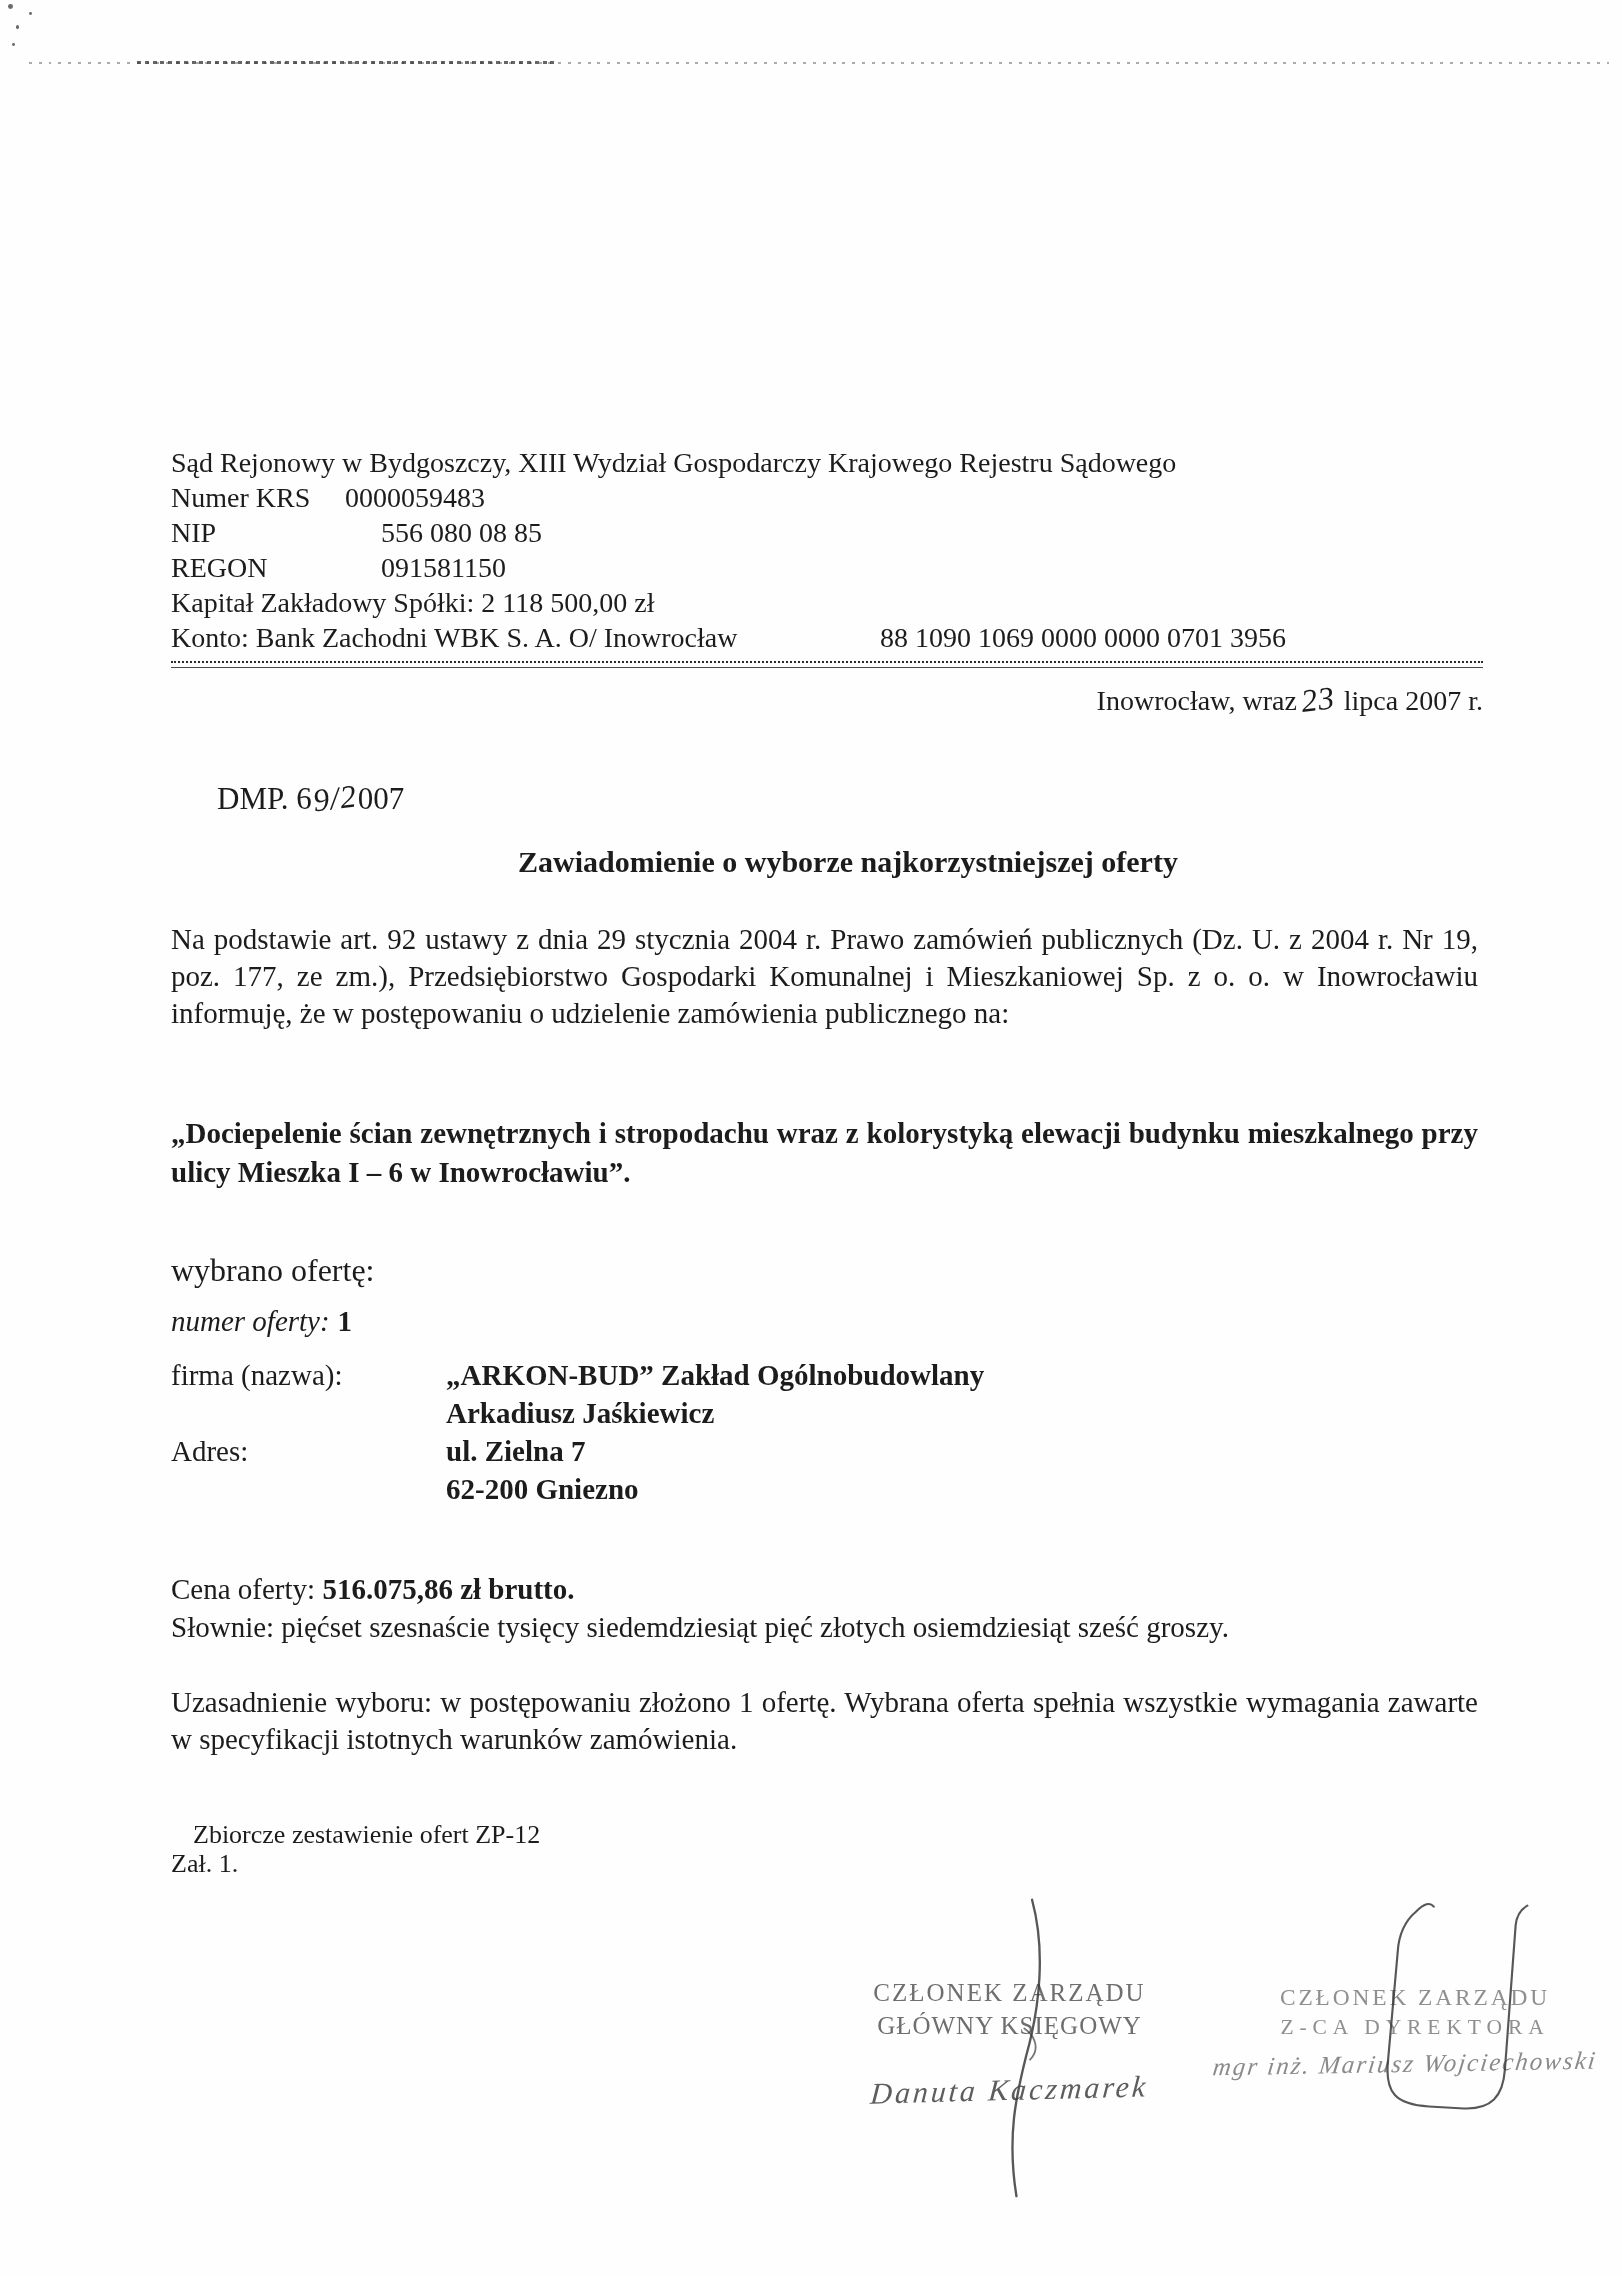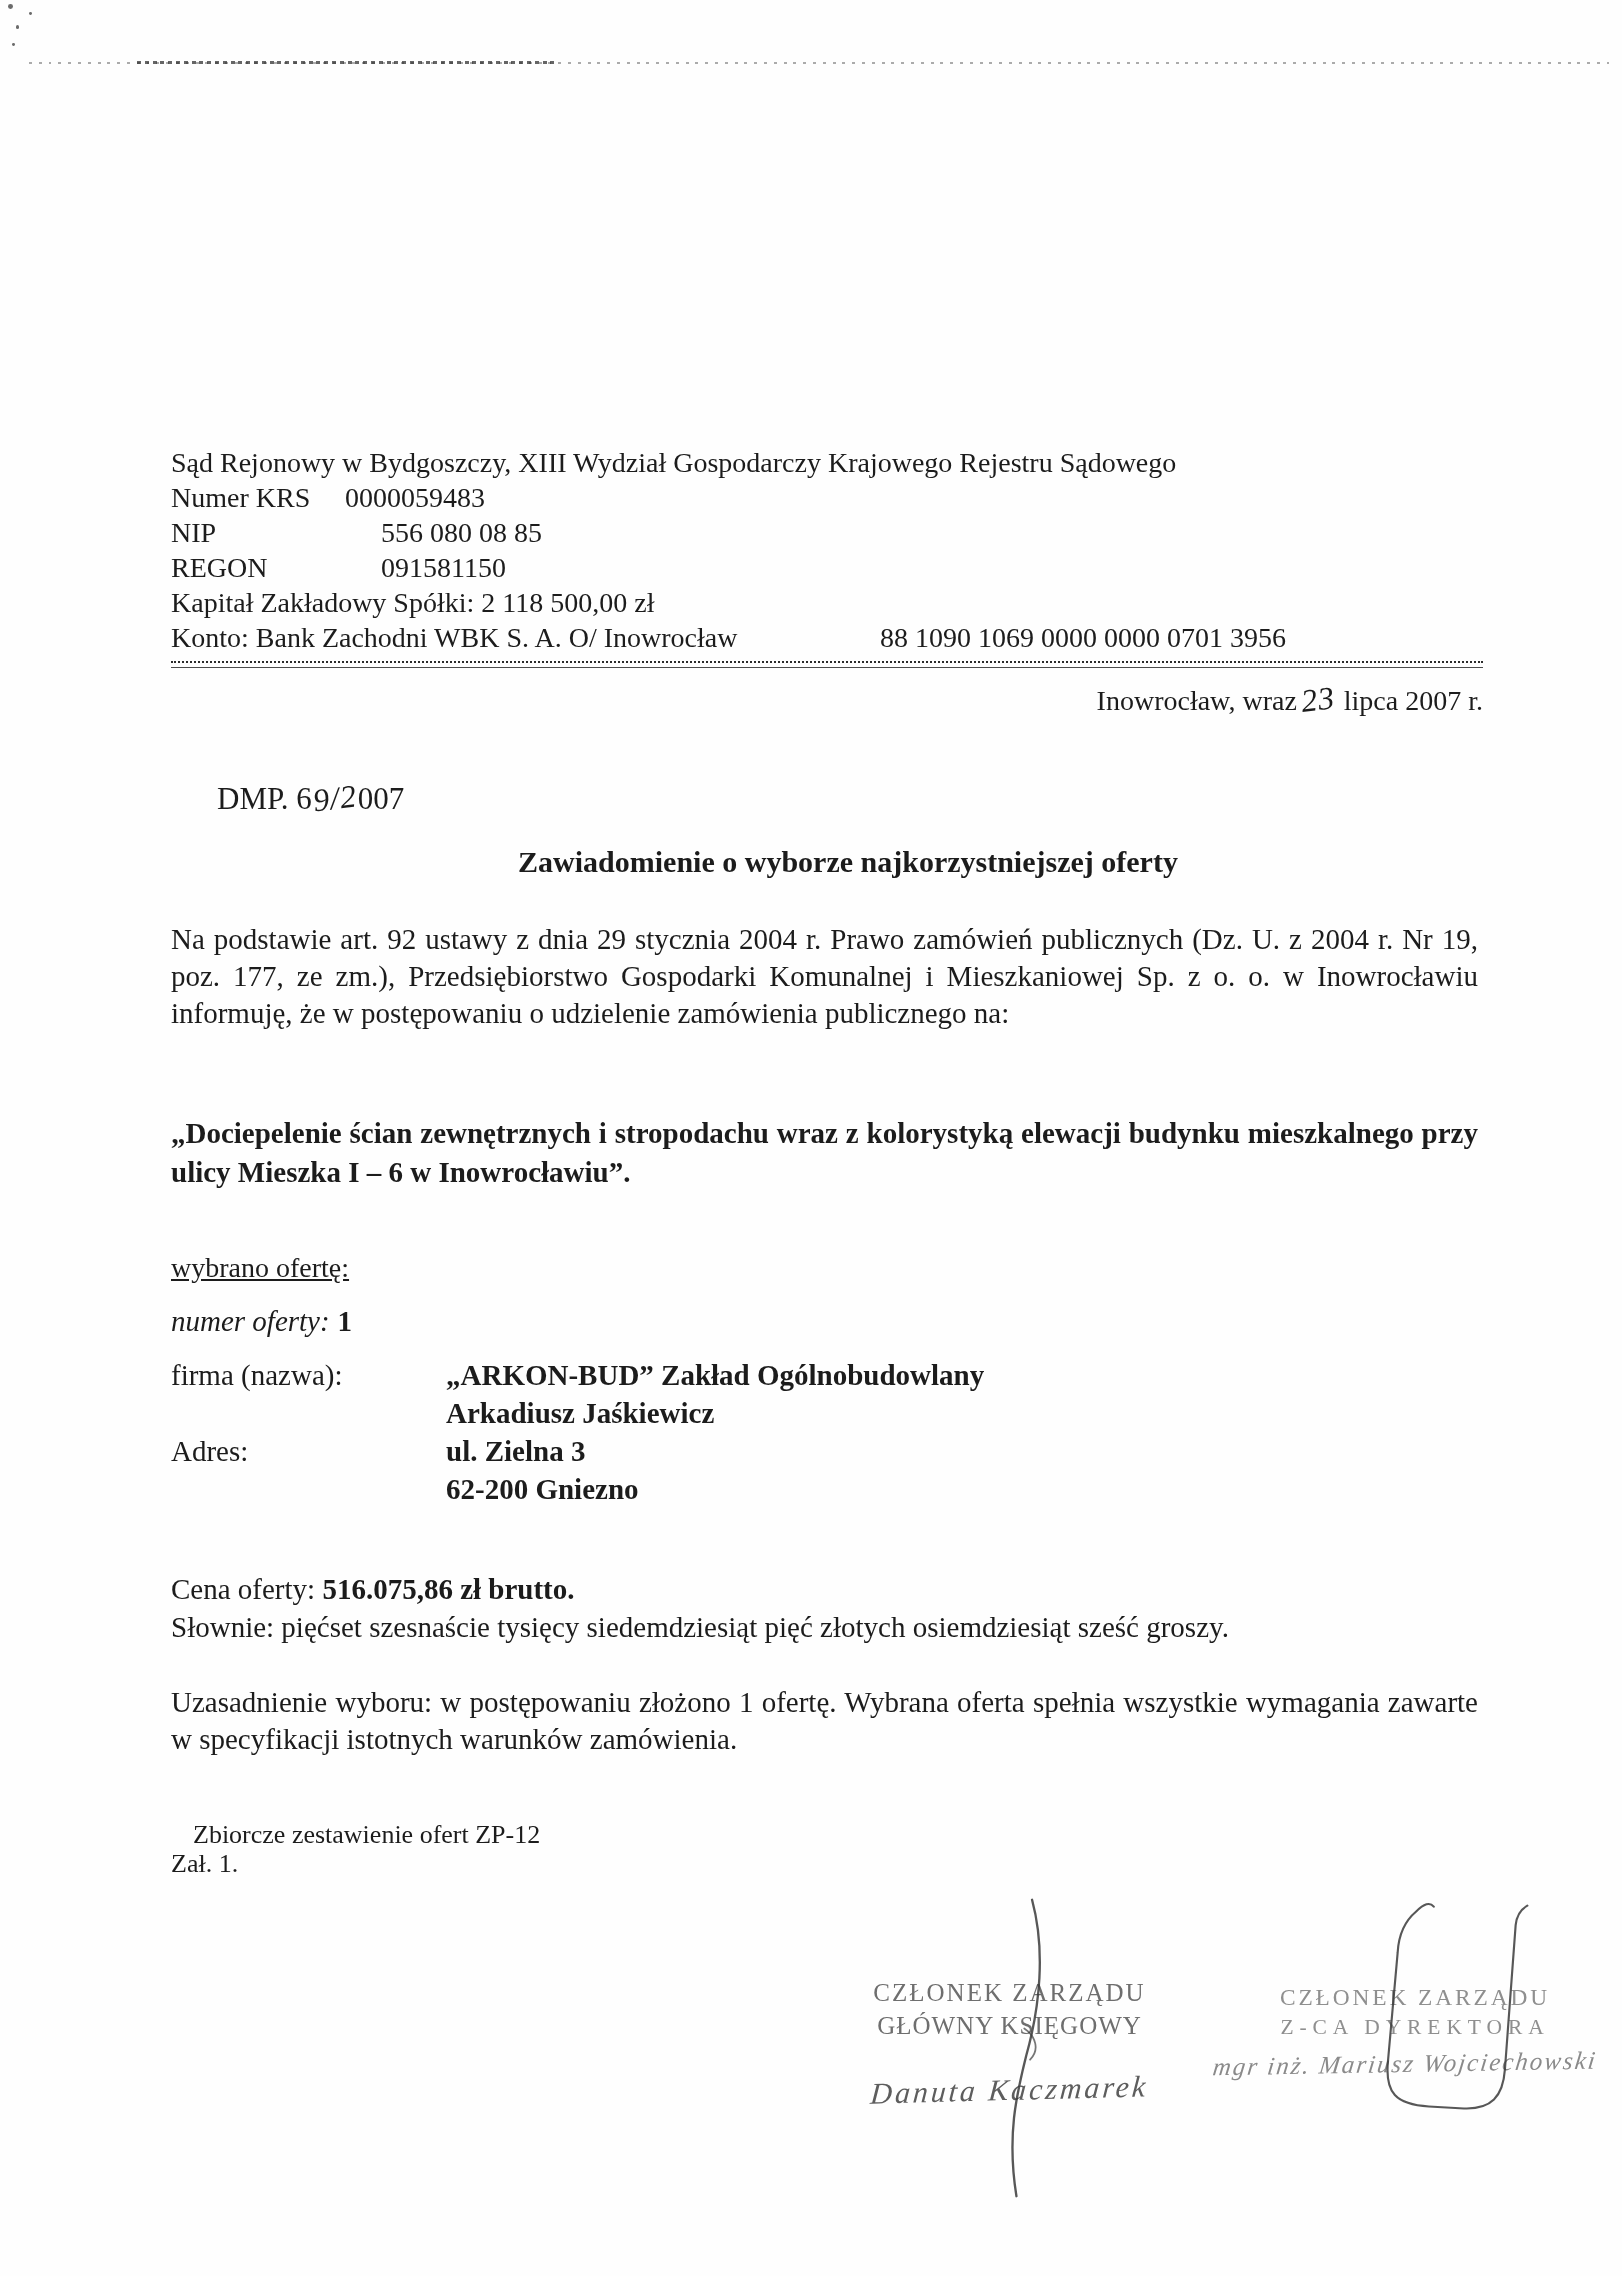--- a/index.html
+++ b/index.html
@@ -52,21 +52,21 @@
 
   .refno{position:absolute;left:217px;top:780px;font-size:31px;}
   .refno .hand{font-size:32px;margin:0 1px;}
 
   .doc-title{position:absolute;left:185px;top:845px;width:1326px;text-align:center;font-size:30px;font-weight:700;}
 
   .intro{position:absolute;left:171px;top:921px;width:1307px;font-size:29px;line-height:37px;text-align:justify;}
 
   .subject{position:absolute;left:171px;top:1114px;width:1307px;font-size:29px;font-weight:700;line-height:39px;text-align:justify;}
 
-  .chosen{position:absolute;left:171px;top:1252px;font-size:28px;text-decoration:underline;}
+  .chosen{position:absolute;left:171px;top:1252px;font-size:32px;}
   .offer-no{position:absolute;left:171px;top:1305px;font-size:29px;}
   .offer-no .lbl{font-style:italic;}
   .offer-no .val{font-weight:700;margin-left:7.8px;}
 
   .firm{position:absolute;left:171px;top:1356px;width:1312px;font-size:29px;}
   .firm-row{line-height:38px;white-space:nowrap;}
   .firm-label{display:inline-block;width:275px;font-weight:400;}
   .bold{font-weight:700;text-align:right;}
 
   .price{position:absolute;left:171px;top:1570px;width:1307px;font-size:29px;line-height:38px;}
@@ -123,21 +123,21 @@
 
   <div class="subject">„Dociepelenie ścian zewnętrznych i stropodachu wraz z kolorystyką elewacji budynku mieszkalnego przy ulicy Mieszka I – 6 w Inowrocławiu”.</div>
 
   <div class="chosen">wybrano ofertę:</div>
 
   <div class="offer-no"><span class="lbl">numer oferty:</span><span class="val">1</span></div>
 
   <div class="firm">
     <div class="firm-row"><span class="firm-label">firma (nazwa):</span><span class="bold">„ARKON-BUD” Zakład Ogólnobudowlany</span></div>
     <div class="firm-row"><span class="firm-label"></span><span class="bold">Arkadiusz Jaśkiewicz</span></div>
-    <div class="firm-row"><span class="firm-label">Adres:</span><span class="bold">ul. Zielna 3</span></div>
+    <div class="firm-row"><span class="firm-label">Adres:</span><span class="bold">ul. Zielna 7</span></div>
     <div class="firm-row"><span class="firm-label"></span><span class="bold">62-200 Gniezno</span></div>
   </div>
 
   <div class="price">
     <div><span>Cena oferty: </span><span class="bold">516.075,86 zł brutto.</span></div>
     <div>Słownie: pięćset szesnaście tysięcy siedemdziesiąt pięć złotych osiemdziesiąt sześć groszy.</div>
   </div>
 
   <div class="just">Uzasadnienie wyboru: w postępowaniu złożono 1 ofertę. Wybrana oferta spełnia wszystkie wymagania zawarte w specyfikacji istotnych warunków zamówienia.</div>
 

